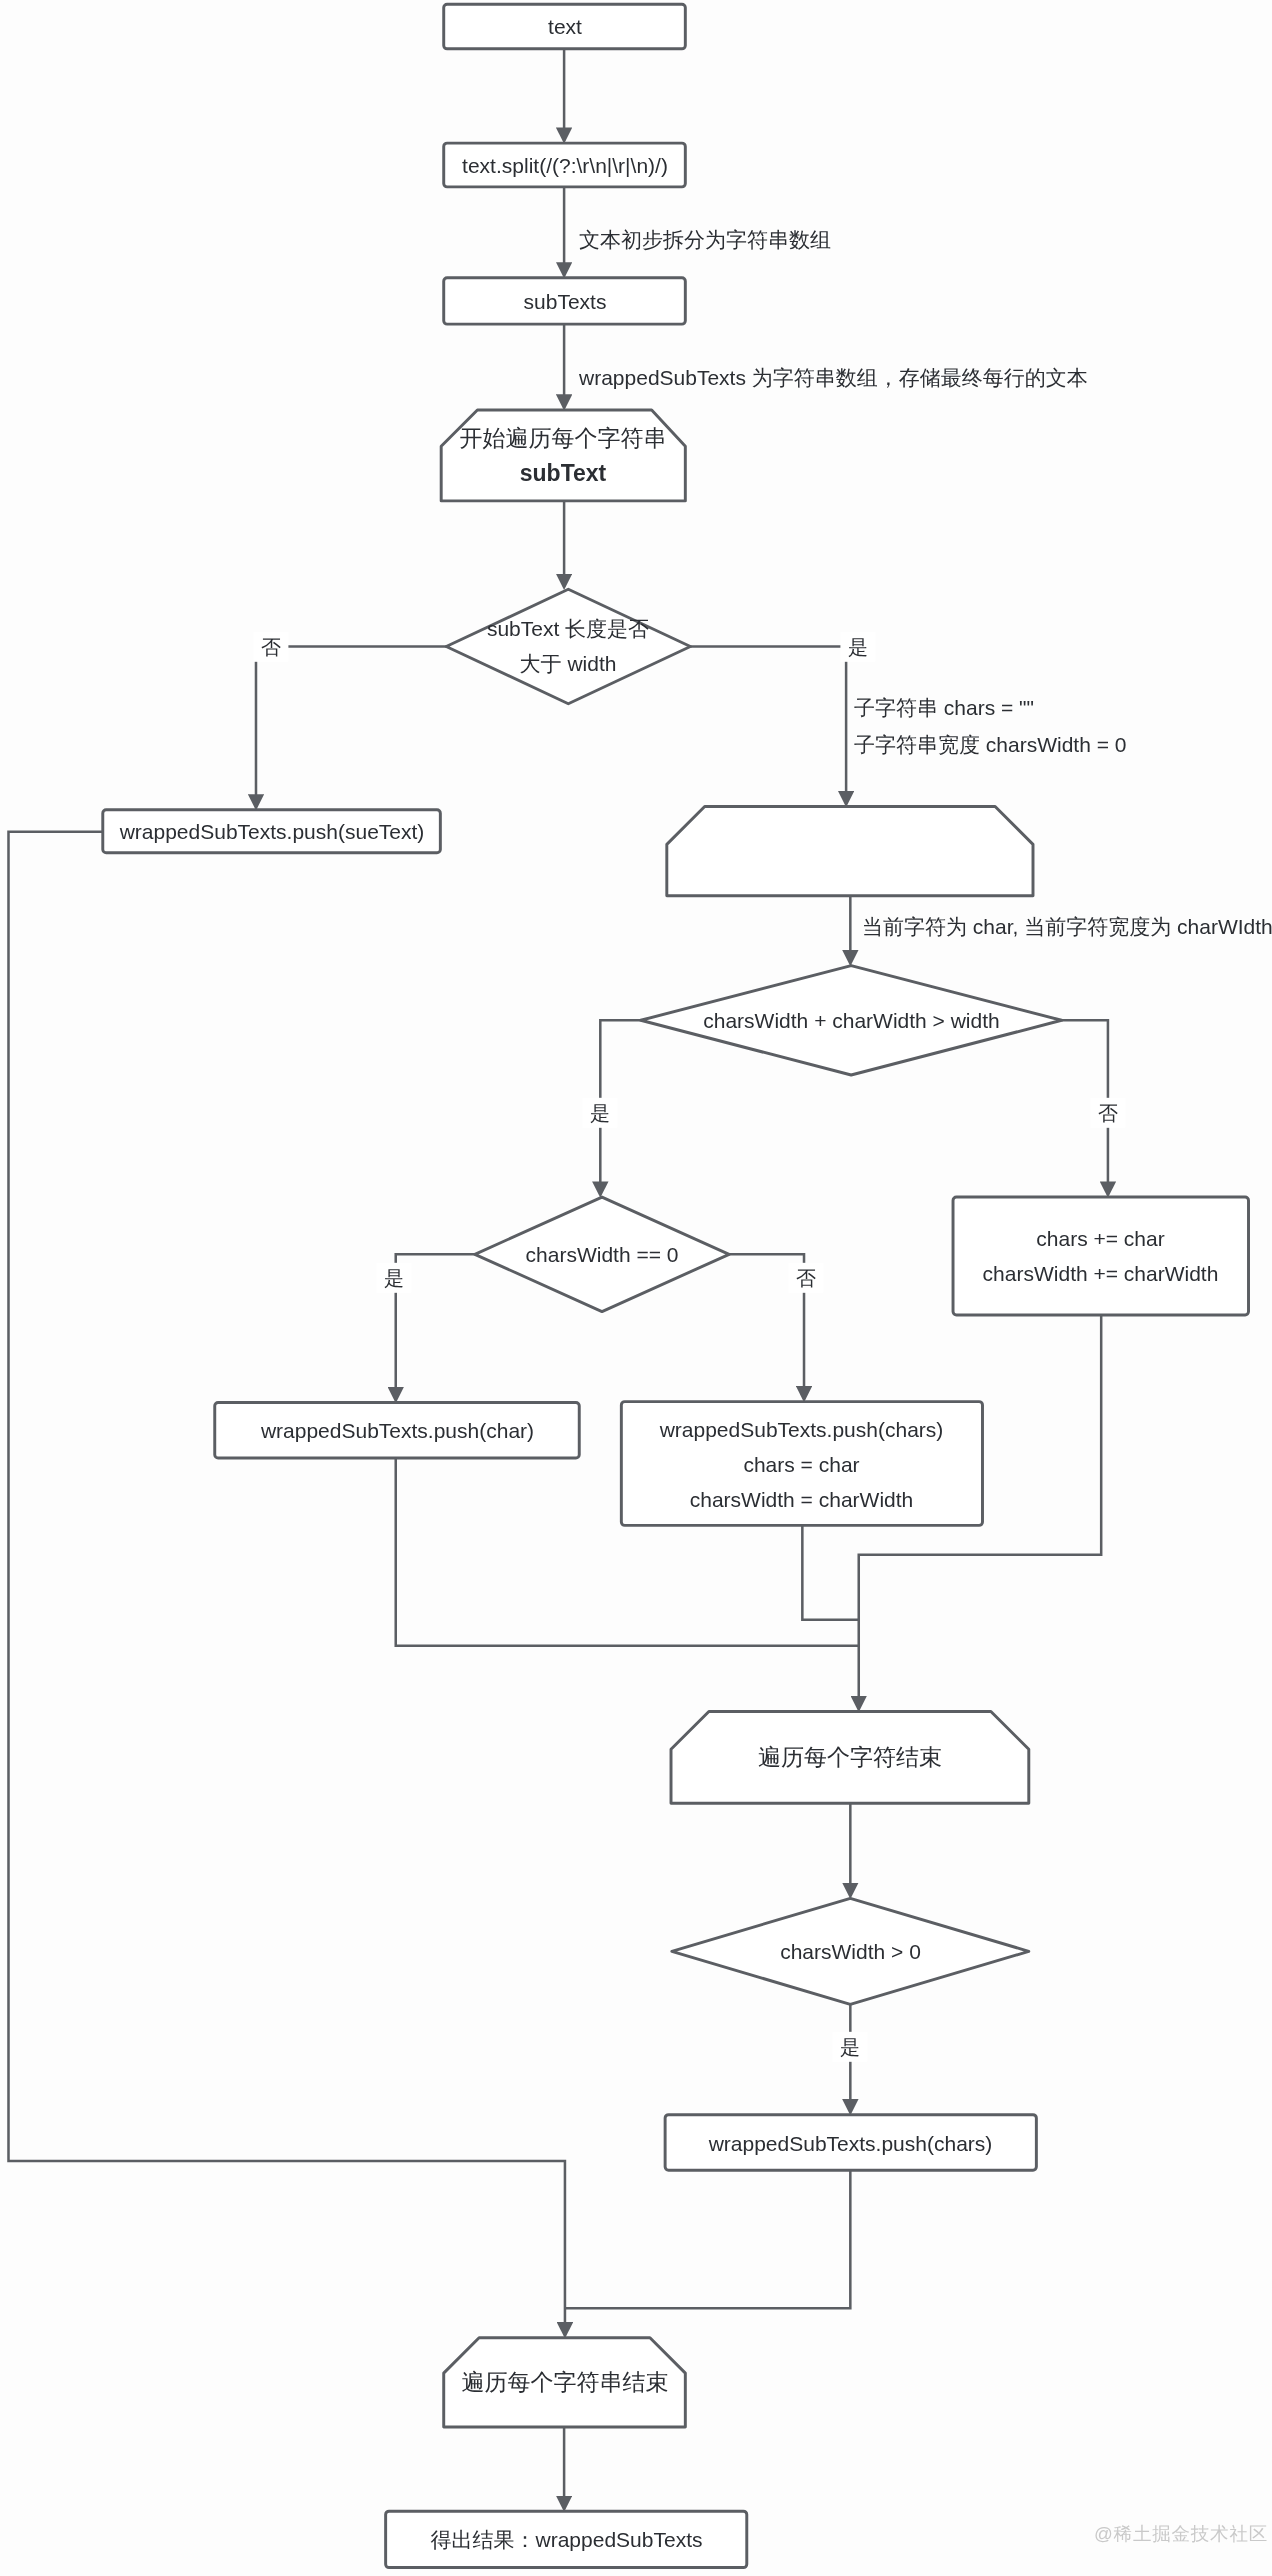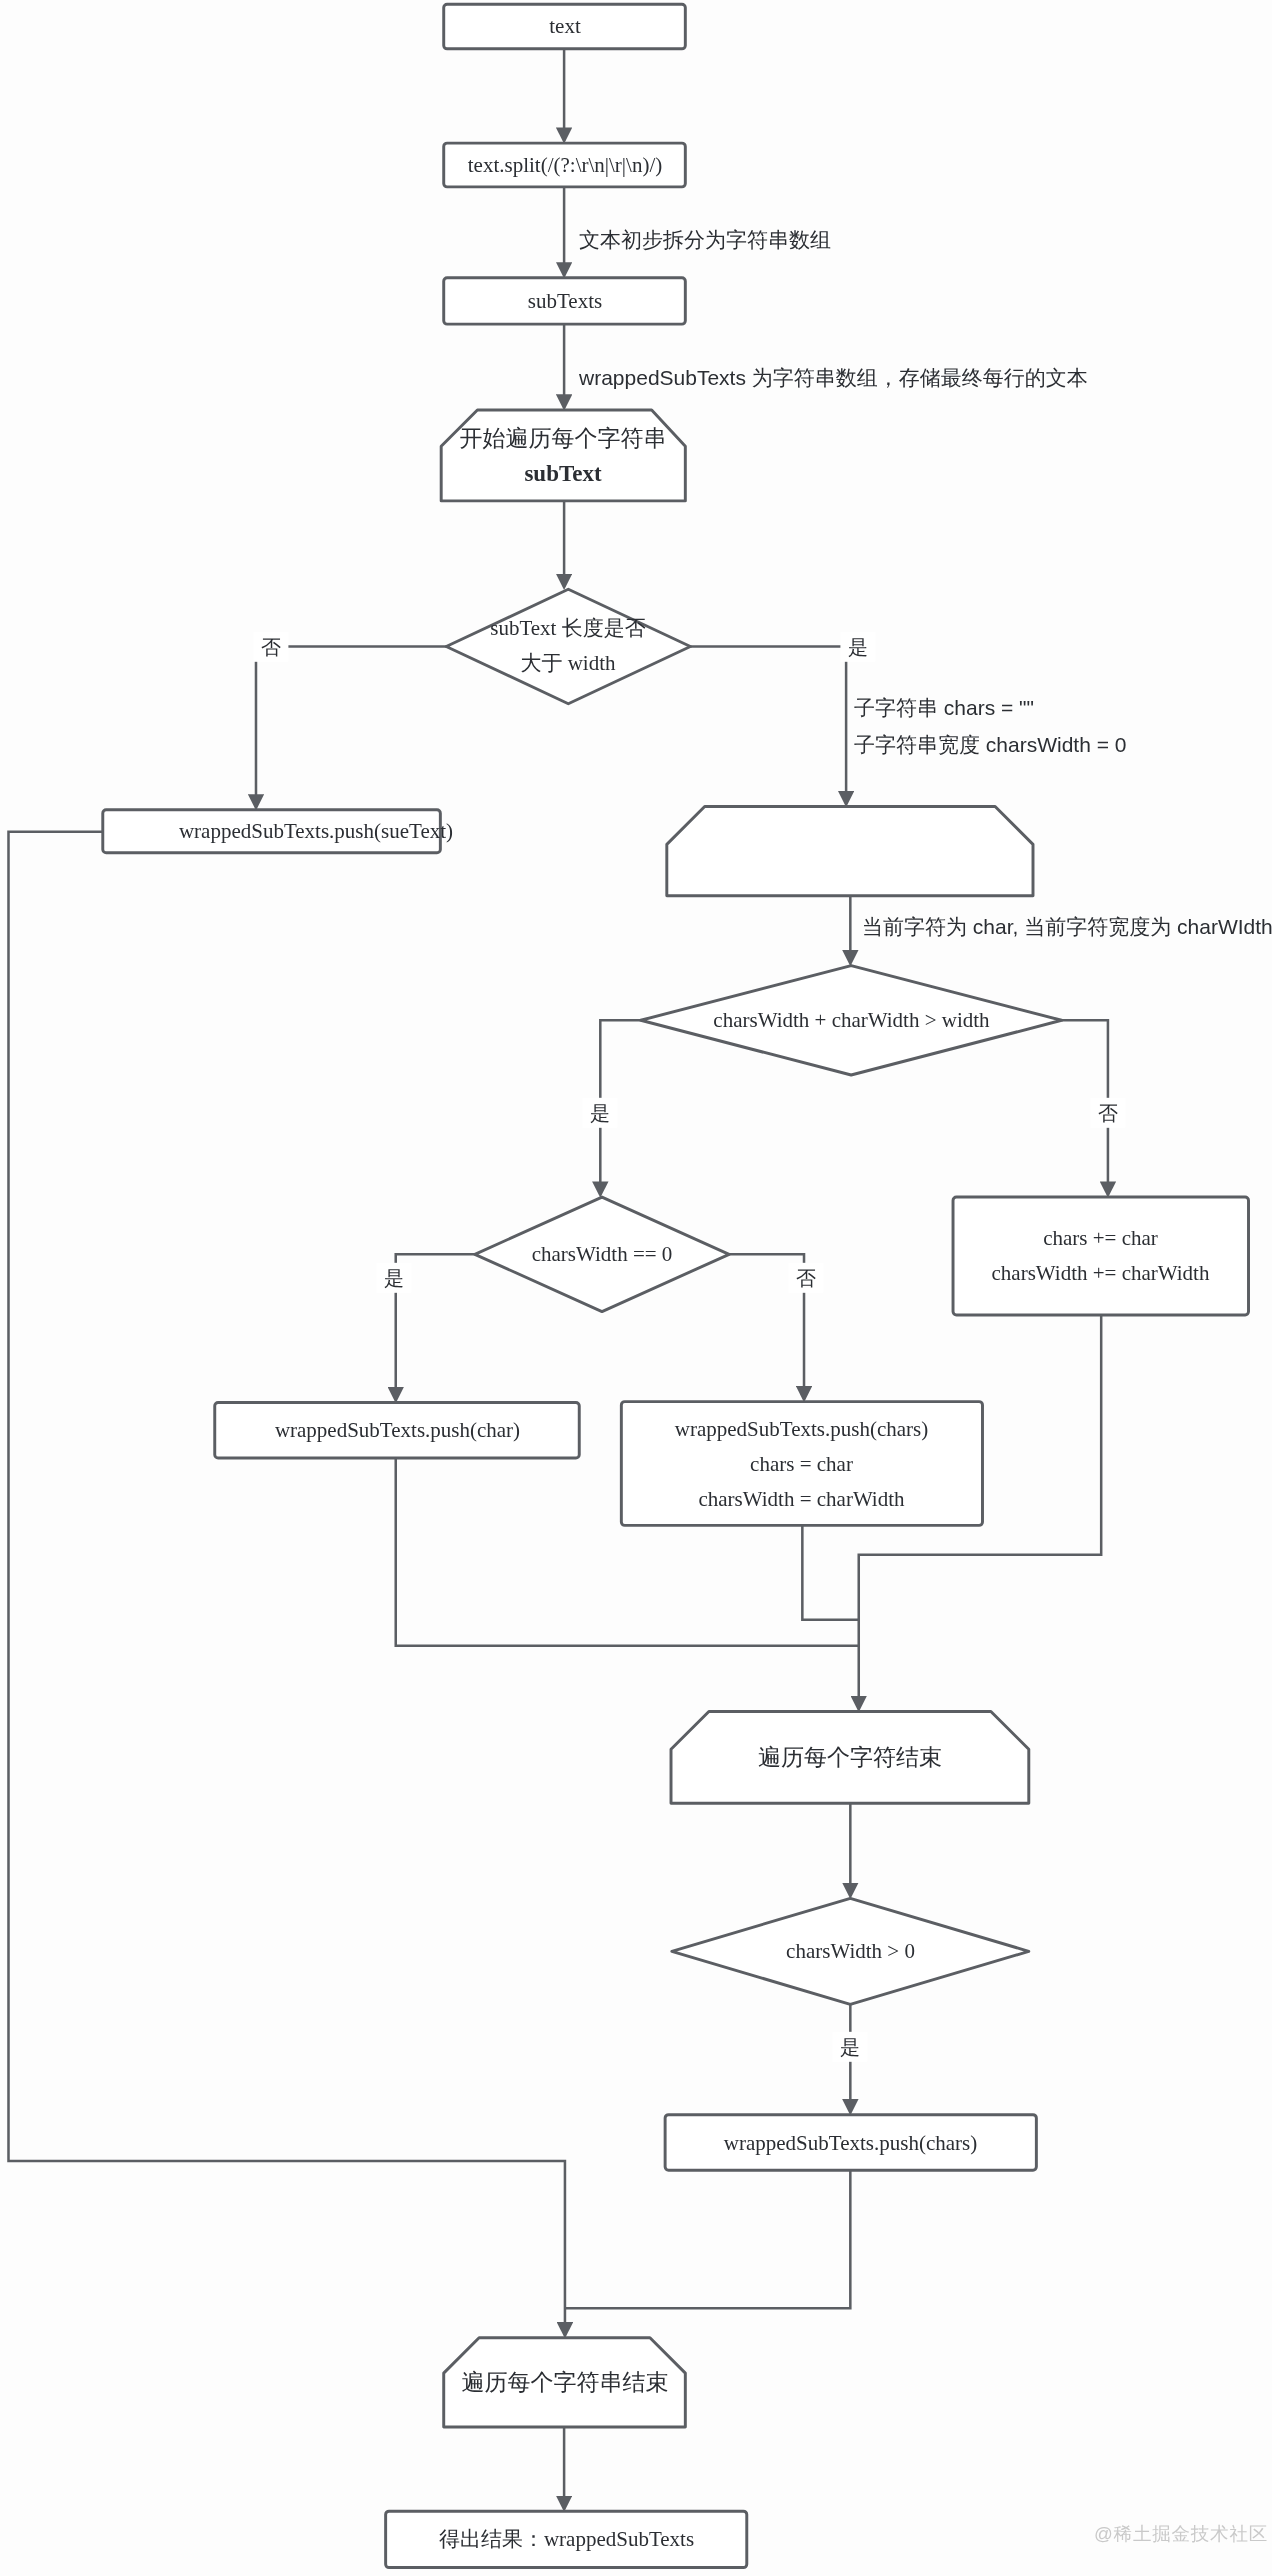--- a/index.html
+++ b/index.html
@@ -6,21 +6,21 @@
     --line:#5b5e63; --text:#2b2e33; --node_fill:#ffffff;
     --watermark:#c9c9c9; --background:#fdfdfd;
   }
   html,body{margin:0;padding:0;}
   body{background:var(--background);font-family:"Liberation Sans","DejaVu Sans",sans-serif;}
   #canvas{position:relative;width:1273px;height:2576px;background:var(--background);overflow:hidden;}
   #wires{position:absolute;left:0;top:0;}
   .conn{fill:none;stroke:var(--line);stroke-width:3;}
   .shape{fill:var(--node_fill);stroke:var(--line);stroke-width:3.5;stroke-linejoin:round;}
   .lbl{position:absolute;display:flex;flex-direction:column;align-items:center;justify-content:center;
-       text-align:center;color:var(--text);font-size:21px;line-height:35px;white-space:nowrap;font-family:Liberation Serif, serif;}
+       text-align:center;color:var(--text);font-size:21px;line-height:35px;white-space:nowrap;}
   .lbl.big{font-size:23px;}
   .lbl .bold{font-weight:bold;}
   .branch{position:absolute;transform:translate(-50%,-50%);background:var(--node_fill);
           color:var(--text);font-size:20px;padding:1.7px 7.6px;white-space:nowrap;}
   .note{position:absolute;color:var(--text);font-size:21px;white-space:nowrap;}
   #watermark{position:absolute;left:1094px;top:2521px;font-size:18.5px;color:var(--watermark);
              letter-spacing:0.8px;white-space:nowrap;}
 </style>
 </head>
 <body>
@@ -80,21 +80,21 @@
   <div class="lbl big" style="left:441px;top:410px;width:244px;height:91px;">
     <span>开始遍历每个字符串</span>
     <span class="bold">subText</span>
   </div>
 
   <div class="lbl" style="left:446px;top:589px;width:244px;height:114px;">
     <span>subText 长度是否</span>
     <span>大于 width</span>
   </div>
 
-  <div class="lbl" style="left:103px;top:810px;width:338px;height:43px;padding-left:44px;">wrappedSubTexts.push(sueText)</div>
+  <div class="lbl" style="left:103px;top:810px;width:338px;height:43px;">wrappedSubTexts.push(sueText)</div>
 
 
   <div class="lbl" style="left:953px;top:1197px;width:295px;height:118px;">
     <span>chars += char</span>
     <span>charsWidth += charWidth</span>
   </div>
 
   <div class="lbl" style="left:641px;top:966px;width:421px;height:109px;">charsWidth + charWidth &gt; width</div>
 
   <div class="lbl" style="left:475px;top:1197px;width:254px;height:114px;">charsWidth == 0</div>

